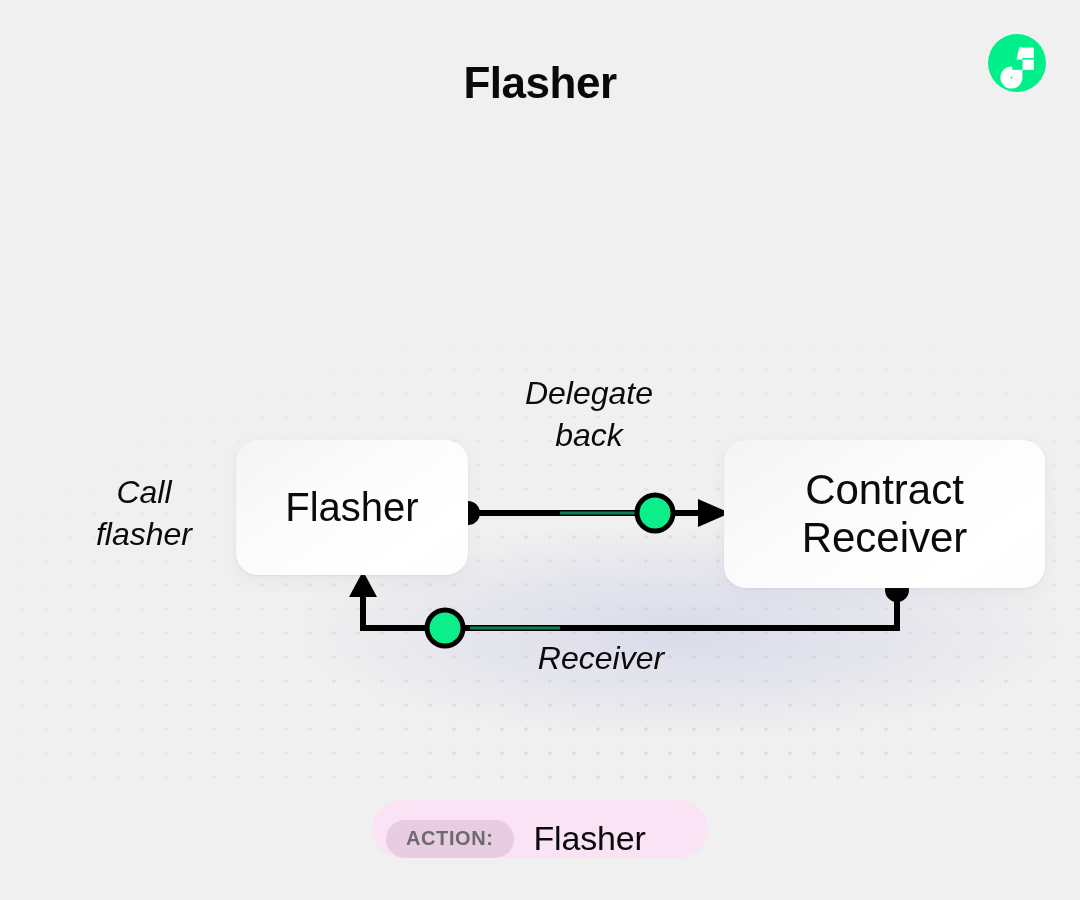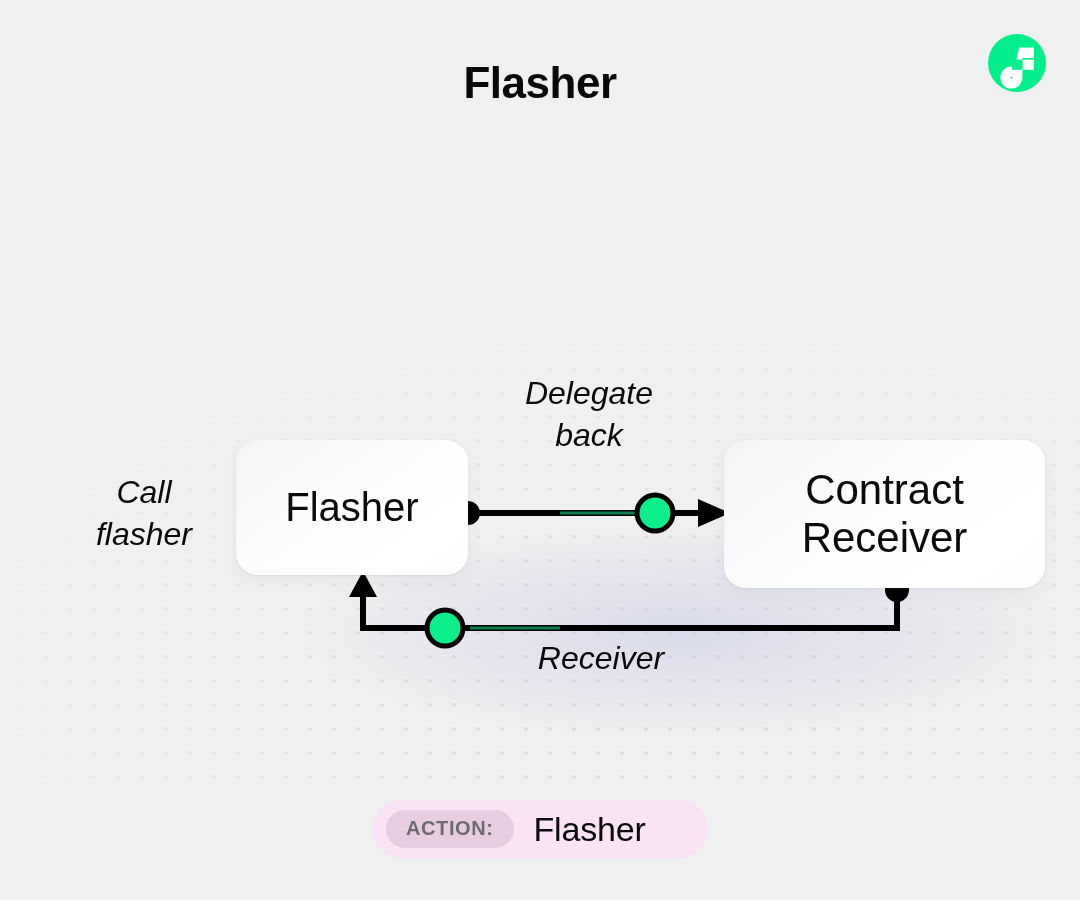--- a/index.html
+++ b/index.html
@@ -123,21 +123,21 @@
   }
 
   
   .action-badge {
     position: absolute;
     left: 372px; top: 800px;
     width: 336px; height: 58px;
     background: #fae3f4;
     border-radius: 29px;
     display: flex;
-    align-items: center;
+    align-items: flex-end;
     padding-left: 14px;
     box-sizing: border-box;
   }
   .action-chip {
     background: #e8cce2;
     color: #6d6a70;
     border-radius: 20px;
     font-size: 20px;
     font-weight: 700;
     letter-spacing: 0.6px;

